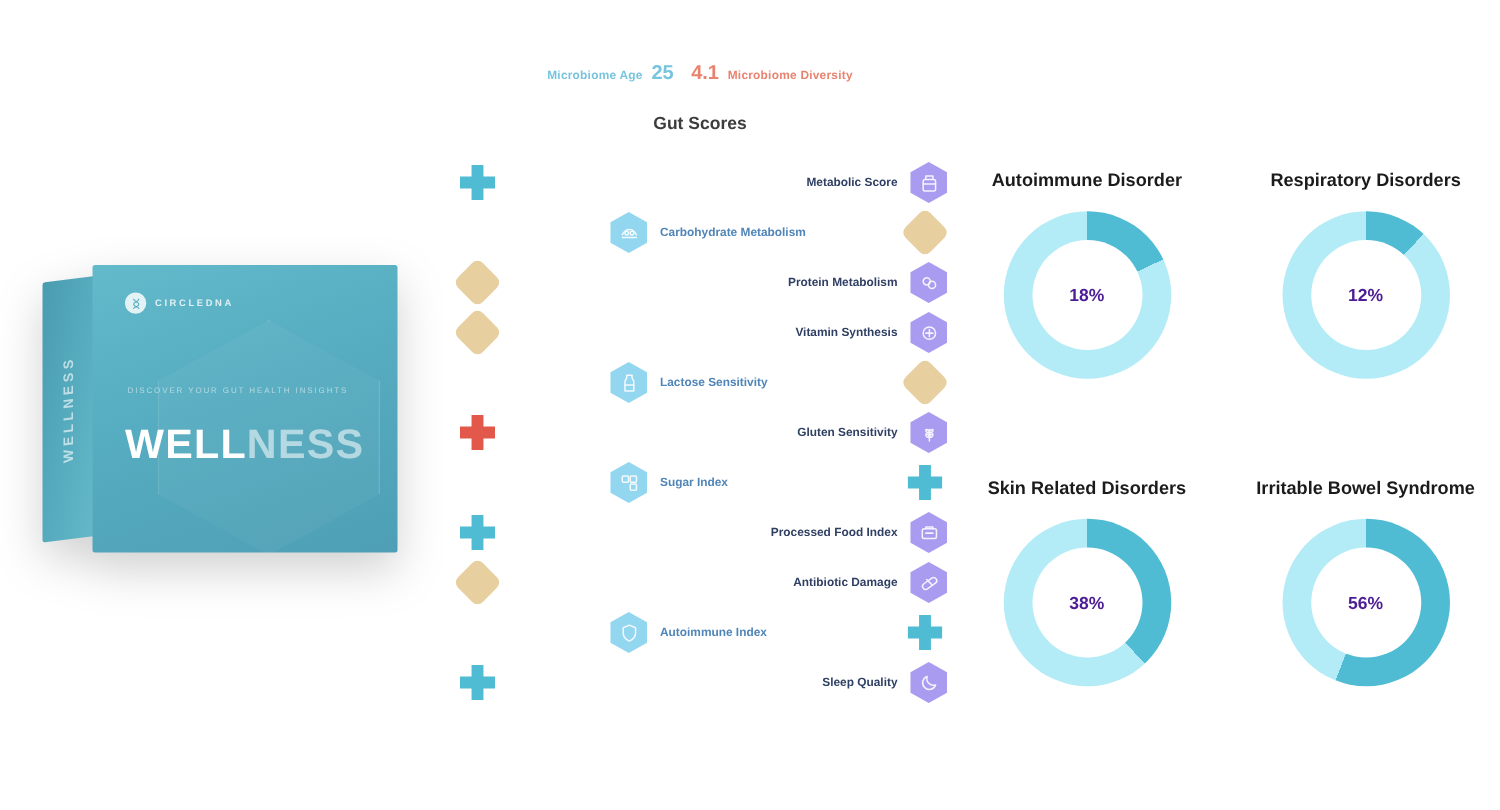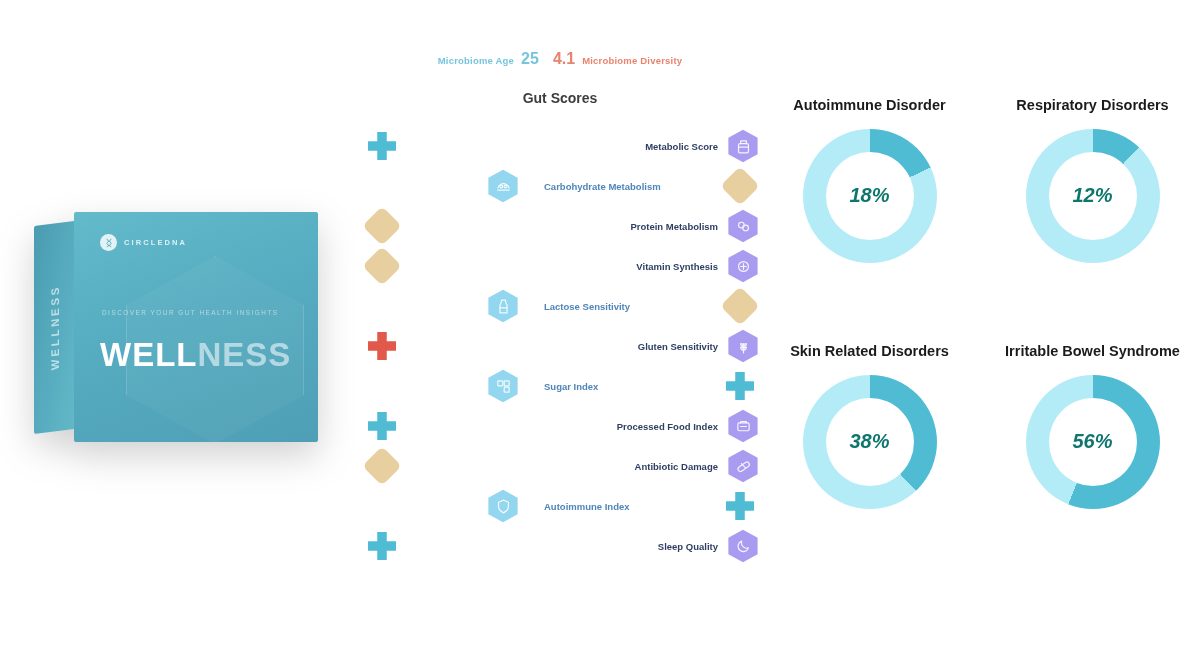--- a/index.html
+++ b/index.html
@@ -95,21 +95,21 @@
   .score-list { position: absolute; left: 0; top: 126px; width: 400px; }
   .score-row {
     position: relative; height: 40px;
     display: flex; align-items: center;
   }
   
   .score-row.v-purple { justify-content: flex-start; padding-left: 8px; }
   .score-row.v-purple .row-label { text-align: right; flex: 1; margin-right: 8px; }
   
   .score-row.v-blue { justify-content: flex-start; padding-left: 126px; }
-  .score-row.v-blue .row-label { text-align: right; margin-left: 24px; }
+  .score-row.v-blue .row-label { text-align: right; margin-left: 8px; }
 
   .row-label { font-size: 9.5px; font-weight: 600; white-space: nowrap; }
   .v-purple .row-label { color: #2f3f63; }
   .v-blue .row-label { color: #4f85b8; }
 
   .hex {
     width: 34px; height: 34px; flex: 0 0 34px;
     clip-path: polygon(50% 2%, 93% 26%, 93% 74%, 50% 98%, 7% 74%, 7% 26%);
     display: flex; align-items: center; justify-content: center;
   }
@@ -135,34 +135,34 @@
   }
   .badge-left  { position: absolute; left: 8px; top: 6px; }
   .badge-right { position: absolute; right: 6px; top: 6px; }
 
   
   .donut-panel {
     position: absolute; left: 762px; top: 96px; width: 438px; height: 480px;
     display: grid; grid-template-columns: 1fr 1fr; grid-template-rows: 1fr 1fr;
     column-gap: 8px; row-gap: 12px;
   }
-  .donut-cell { display: flex; flex-direction: column; align-items: center; }
+  .donut-cell { display: flex; flex-direction: column; align-items: center; margin-top: 40px; }
   .donut-title {
     font-size: 14.5px; font-weight: 700; color: #1b1b1b; text-align: center;
     line-height: 1.28; margin-bottom: 14px; max-width: 190px;
   }
   .donut {
     position: relative; width: 134px; height: 134px; border-radius: 50%;
   }
   .donut-hole {
     position: absolute; left: 50%; top: 50%; transform: translate(-50%,-50%);
     width: 88px; height: 88px; border-radius: 50%; background: #ffffff;
     display: flex; align-items: center; justify-content: center;
   }
-  .donut-value { font-size: 20px; font-weight: 700; color: #0f766e; font-style: italic; }
+  .donut-value { font-size: 14px; font-weight: 700; color: #4c1d95; }
 </style>
 </head>
 <body>
 
 <div class="stage">
 
   <div class="product-panel">
     <div class="box-wrap">
 
       <div class="box-spine">

